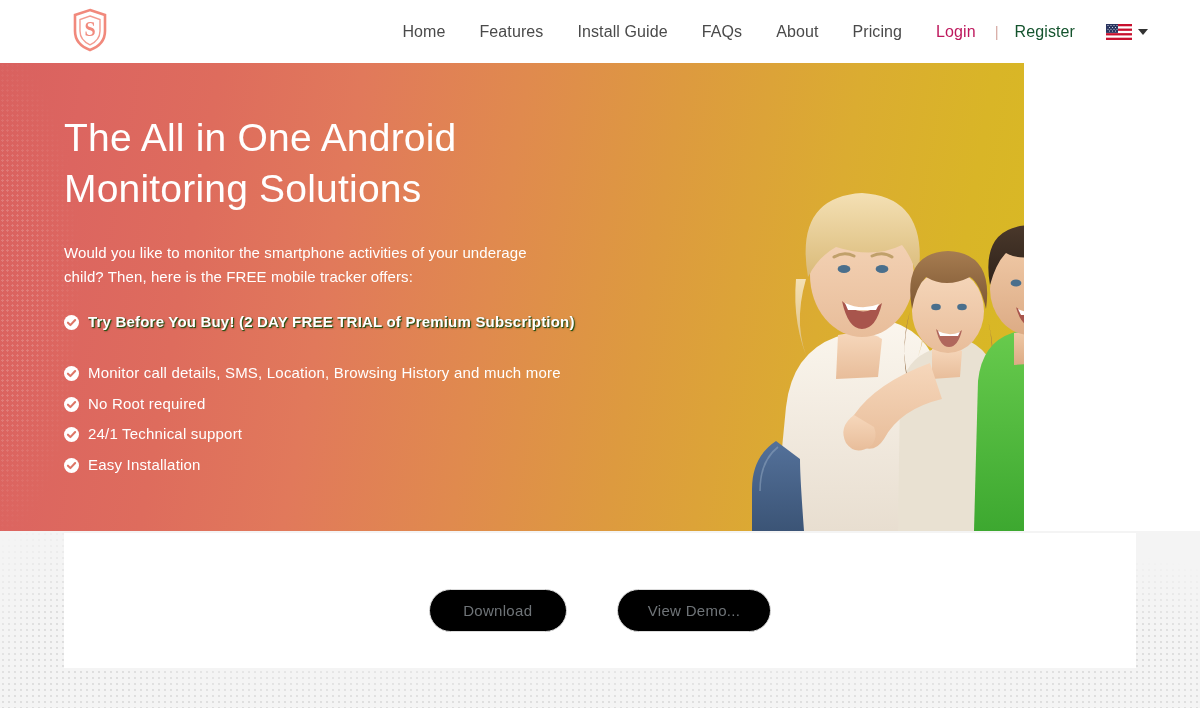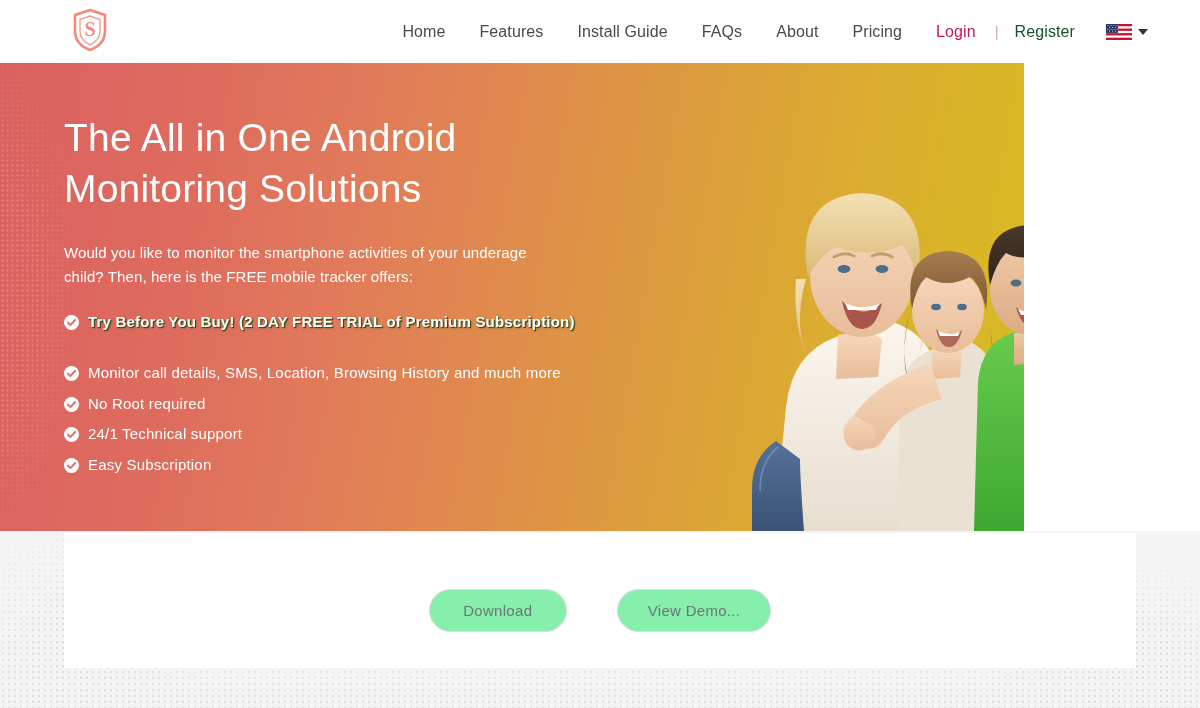--- a/index.html
+++ b/index.html
@@ -243,21 +243,21 @@
 
   .btn {
     display: inline-flex;
     align-items: center;
     justify-content: center;
     min-width: 138px;
     height: 43px;
     padding: 0 30px;
     border: 1px solid #dcdcdc;
     border-radius: 22px;
-    background: #86efac;
+    background: #000000;
     color: #6f7478;
     font-size: 15px;
     font-family: "Liberation Sans", sans-serif;
     letter-spacing: 0.3px;
     cursor: pointer;
     white-space: nowrap;
   }
 </style>
 </head>
 <body>
@@ -469,21 +469,21 @@
           <span>24/1 Technical support</span>
         </li>
 
         <li class="hero-li">
           <span class="check-ico">
             <svg viewBox="0 0 16 16" width="15" height="15" aria-hidden="true">
               <circle cx="8" cy="8" r="8" fill="#ffffff"></circle>
               <path d="M4.2 8.2 L6.8 10.8 L11.9 5.3" stroke="#dd7566" stroke-width="2.2" fill="none" stroke-linecap="round" stroke-linejoin="round"></path>
             </svg>
           </span>
-          <span>Easy Subscription</span>
+          <span>Easy Installation</span>
         </li>
       </ul>
     </div>
   </div>
 
   <div class="lower">
     <div class="lower-texture"></div>
     <div class="card">
       <div class="cta-row">
         <button class="btn" type="button">Download</button>

